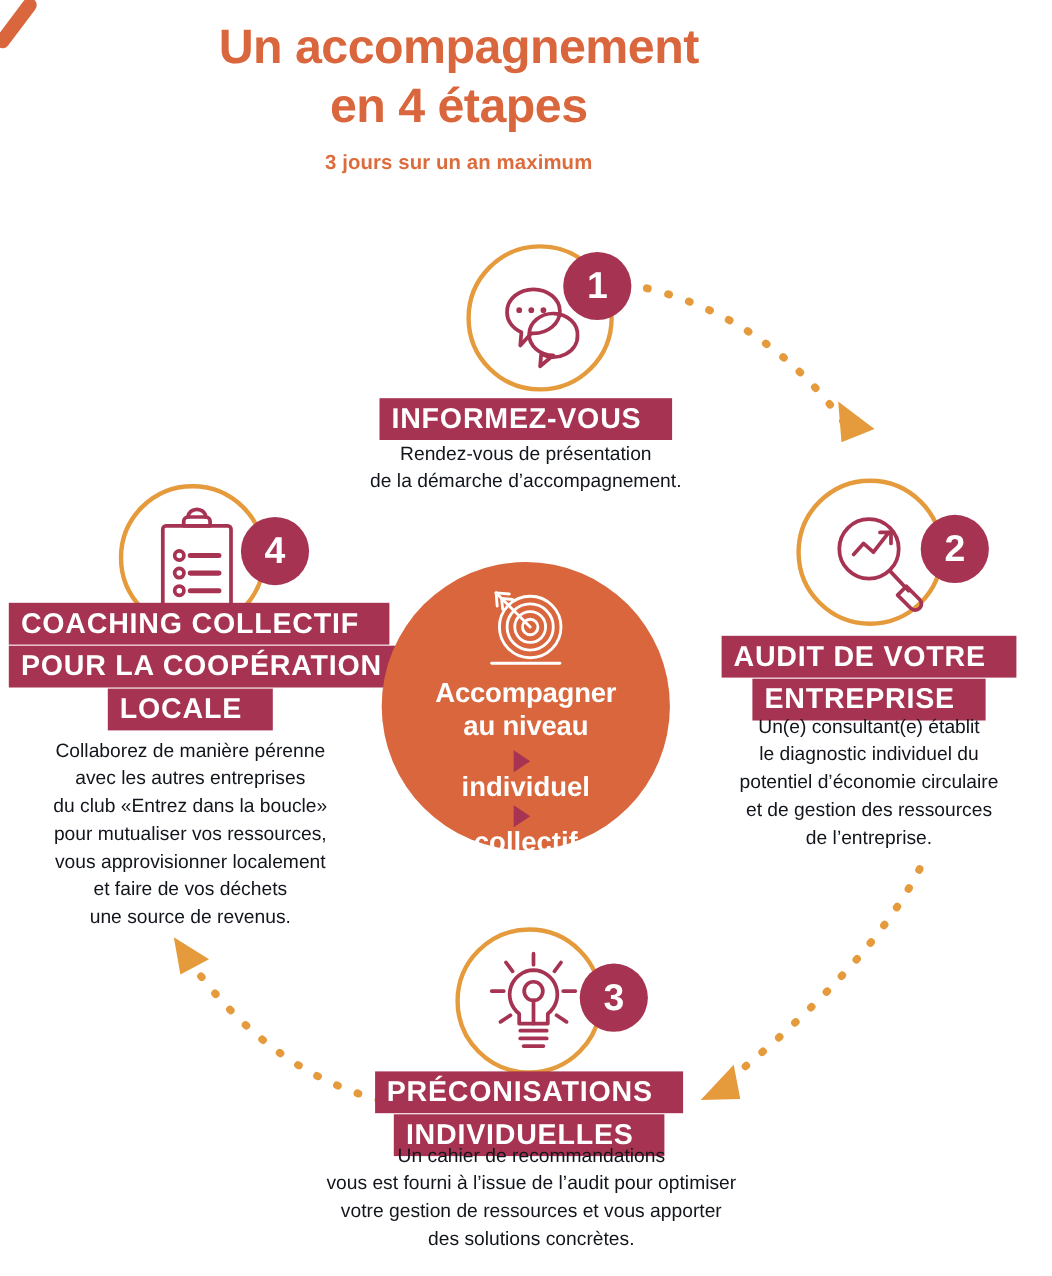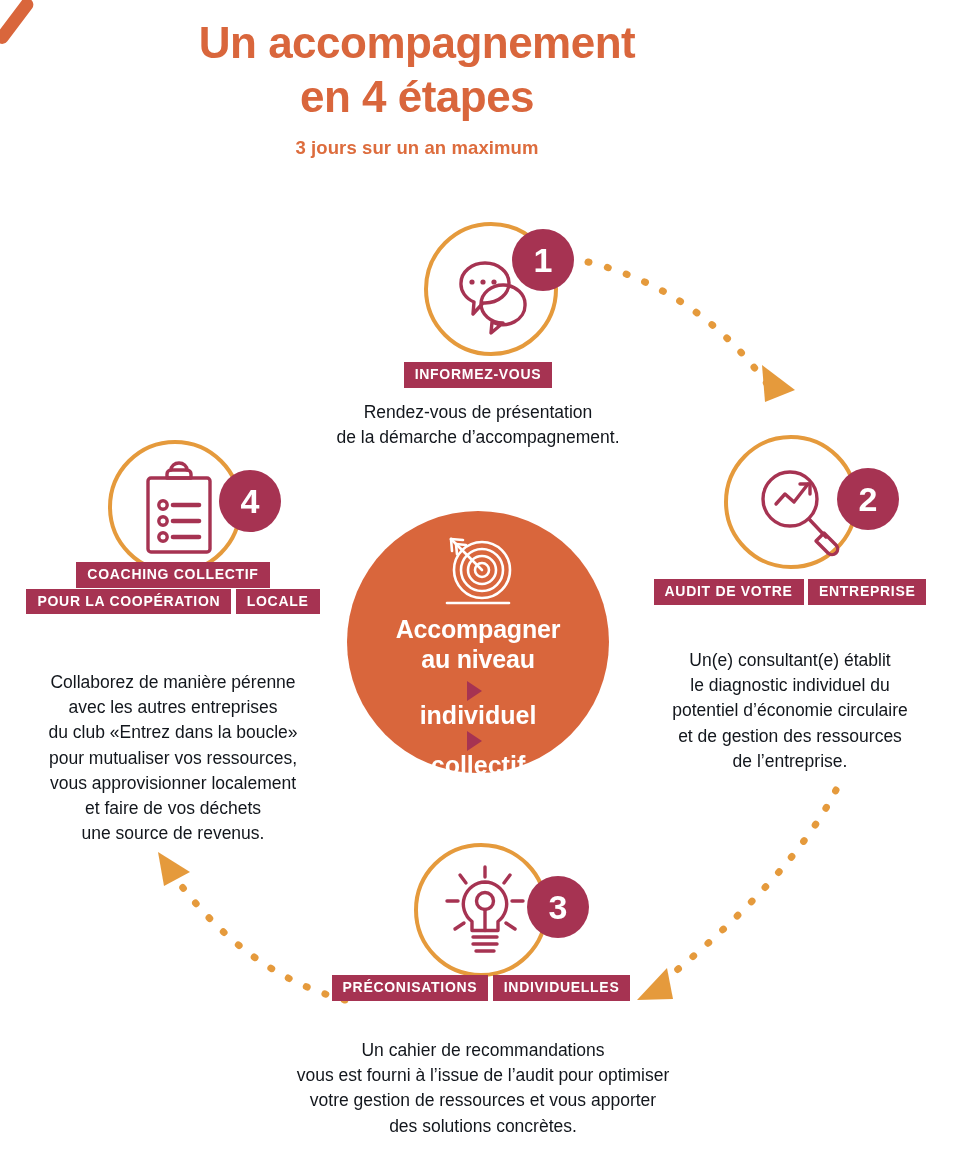--- a/index.html
+++ b/index.html
@@ -79,24 +79,24 @@
 
   .banner {
     position: absolute;
     text-align: center;
     line-height: 0;
   }
   .banner .bline {
     display: inline-block;
     background: #a63352;
     color: #ffffff;
-    font-size: 14px;
+    font-size: 26px;
     font-weight: bold;
     letter-spacing: 0.7px;
-    padding: 5px 11px 6px 11px;
+    padding: 5px 28px 6px 11px;
     line-height: 1.04;
     white-space: nowrap;
   }
   .banner .bline + .bline { margin-top: 1px; }
 
   .body-text {
     position: absolute;
     text-align: center;
     font-size: 17.5px;
     line-height: 1.44;
@@ -282,21 +282,21 @@
         <circle cx="51" cy="93" r="4.2"></circle>
         <path d="M61 61 l26 0" stroke-width="4.6"></path>
         <path d="M61 77 l26 0" stroke-width="4.6"></path>
         <path d="M61 93 l26 0" stroke-width="4.6"></path>
       </g>
     </svg>
   </div>
   <div class="badge" style="left:219px; top:470px; width:62px; height:62px;">
     <span>4</span>
   </div>
-  <div class="banner" style="left:8px; top:562px; width:330px;">
+  <div class="banner" style="left:8px; top:548px; width:330px;">
     <div class="bline">COACHING COLLECTIF</div>
     <div class="bline">POUR LA COOPÉRATION</div>
     <div class="bline">LOCALE</div>
   </div>
   <div class="body-text" style="left:8px; top:670px; width:330px;">
     <div>Collaborez de manière pérenne</div>
     <div>avec les autres entreprises</div>
     <div>du club «Entrez dans la boucle»</div>
     <div>pour mutualiser vos ressources,</div>
     <div>vous approvisionner localement</div>

